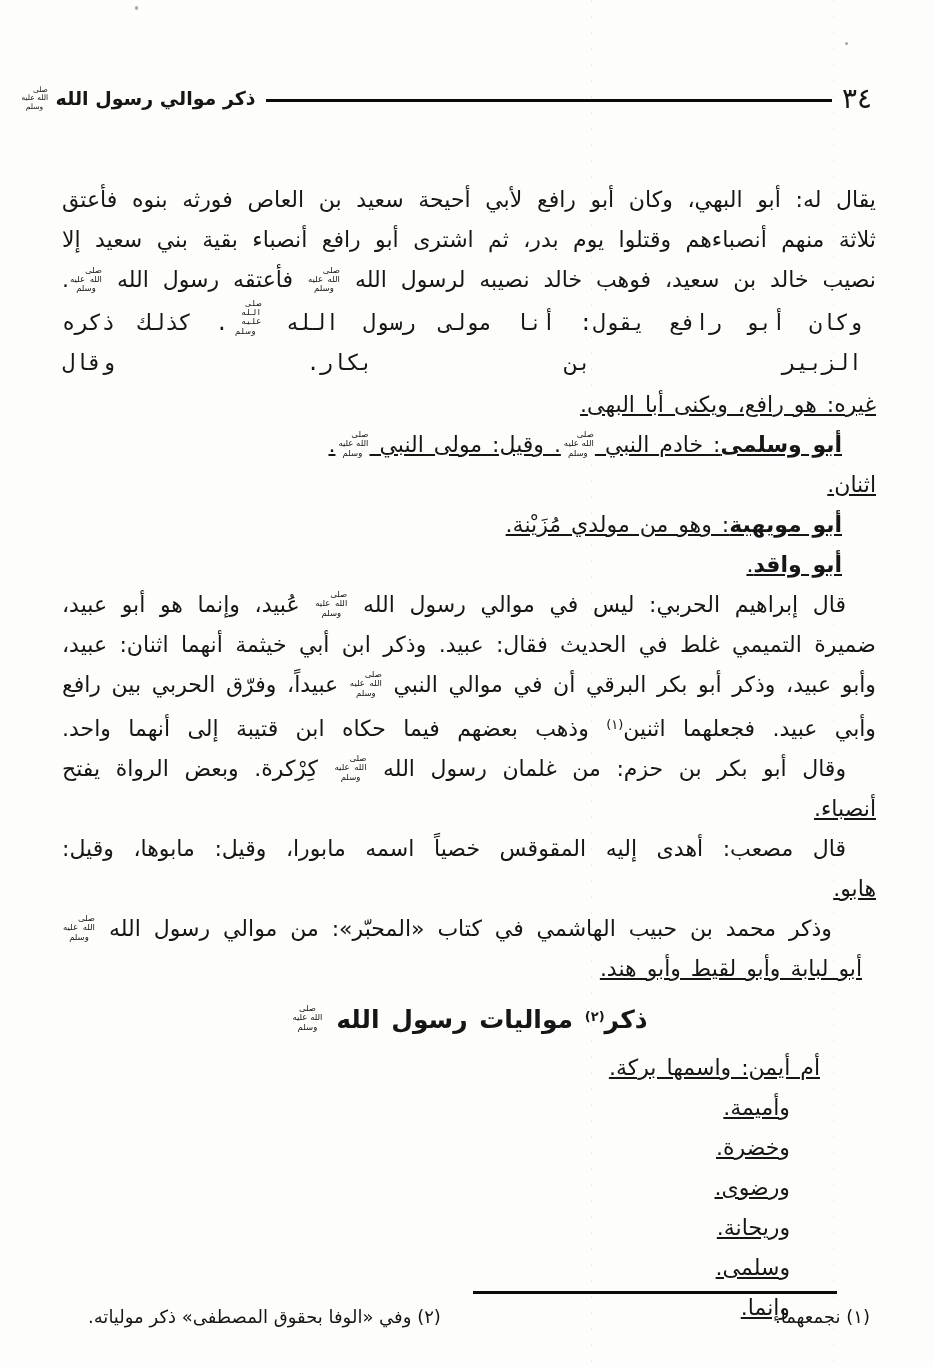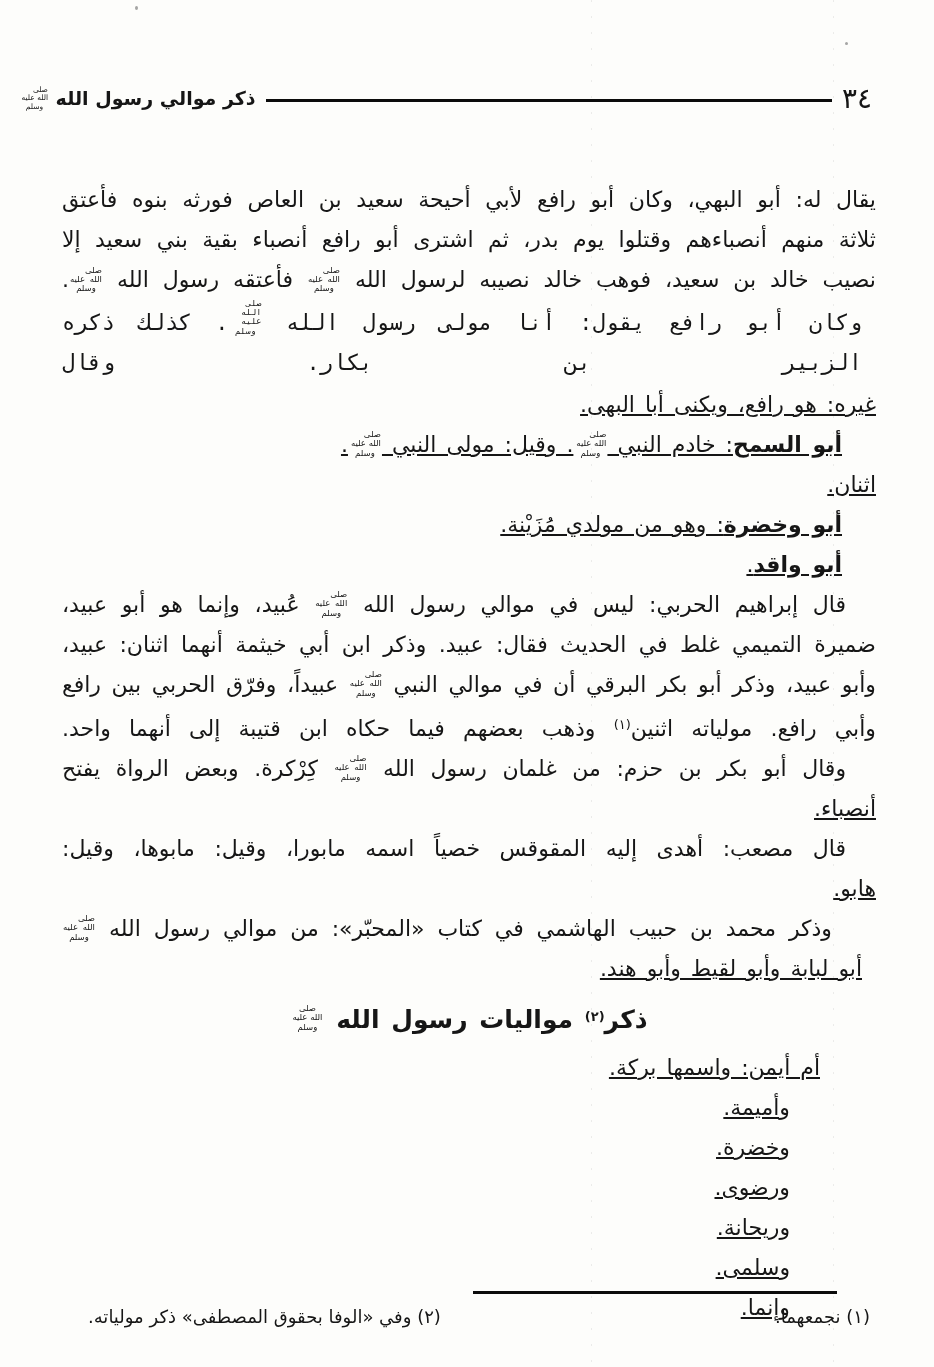--- a/index.html
+++ b/index.html
@@ -79,28 +79,28 @@
     <span class="header-rule"></span>
     <span class="running-title saw-scope">ذكر موالي رسول الله <span class="saw">صلى الله عليه وسلم</span></span>
   </div>
 
   <div class="body-text saw-scope">
       <div class="line justify"><span>يقال له: أبو البهي، وكان أبو رافع لأبي أحيحة سعيد بن العاص فورثه بنوه فأعتق</span></div>
       <div class="line justify"><span>ثلاثة منهم أنصباءهم وقتلوا يوم بدر، ثم اشترى أبو رافع أنصباء بقية بني سعيد إلا</span></div>
       <div class="line justify"><span>نصيب خالد بن سعيد، فوهب خالد نصيبه لرسول الله <span class="saw">صلى الله عليه وسلم</span> فأعتقه رسول الله <span class="saw">صلى الله عليه وسلم</span>.</span></div>
       <div class="line justify" style="padding-right: 14px; font-family: Liberation Mono, monospace;"><span>وكان أبو رافع يقول: أنا مولى رسول الله <span class="saw">صلى الله عليه وسلم</span>. كذلك ذكره الزبير بن بكار. وقال</span></div>
       <div class="line right"><span>غيره: هو رافع، ويكنى أبا البهى.</span></div>
-      <div class="line right" style="padding-right: 34px;"><span class="b">أبو السمح</span><span>: خادم النبي <span class="saw">صلى الله عليه وسلم</span>. وقيل: مولى النبي <span class="saw">صلى الله عليه وسلم</span>.</span></div>
+      <div class="line right" style="padding-right: 34px;"><span class="b">أبو وسلمى</span><span>: خادم النبي <span class="saw">صلى الله عليه وسلم</span>. وقيل: مولى النبي <span class="saw">صلى الله عليه وسلم</span>.</span></div>
       <div class="line right"><span>اثنان.</span></div>
-      <div class="line right" style="padding-right: 34px;"><span class="b">أبو وخضرة</span><span>: وهو من مولدي مُزَيْنة.</span></div>
+      <div class="line right" style="padding-right: 34px;"><span class="b">أبو مويهبة</span><span>: وهو من مولدي مُزَيْنة.</span></div>
       <div class="line right" style="padding-right: 34px;"><span class="b">أبو واقد</span><span>.</span></div>
       <div class="line justify" style="padding-right: 30px;"><span>قال إبراهيم الحربي: ليس في موالي رسول الله <span class="saw">صلى الله عليه وسلم</span> عُبيد، وإنما هو أبو عبيد،</span></div>
       <div class="line justify"><span>ضميرة التميمي غلط في الحديث فقال: عبيد. وذكر ابن أبي خيثمة أنهما اثنان: عبيد،</span></div>
       <div class="line justify"><span>وأبو عبيد، وذكر أبو بكر البرقي أن في موالي النبي <span class="saw">صلى الله عليه وسلم</span> عبيداً، وفرّق الحربي بين رافع</span></div>
-      <div class="line justify"><span>وأبي رافع. مولياته اثنين</span><sup class="fnmark">(١)</sup><span> وذهب بعضهم فيما حكاه ابن قتيبة إلى أنهما واحد.</span></div>
+      <div class="line justify"><span>وأبي عبيد. فجعلهما اثنين</span><sup class="fnmark">(١)</sup><span> وذهب بعضهم فيما حكاه ابن قتيبة إلى أنهما واحد.</span></div>
       <div class="line justify" style="padding-right: 30px;"><span>وقال أبو بكر بن حزم: من غلمان رسول الله <span class="saw">صلى الله عليه وسلم</span> كِرْكرة. وبعض الرواة يفتح</span></div>
       <div class="line right"><span>أنصباء.</span></div>
       <div class="line justify" style="padding-right: 30px;"><span>قال مصعب: أهدى إليه المقوقس خصياً اسمه مابورا، وقيل: مابوها، وقيل:</span></div>
       <div class="line right"><span>هابو.</span></div>
       <div class="line justify" style="padding-right: 44px;"><span>وذكر محمد بن حبيب الهاشمي في كتاب «المحبّر»: من موالي رسول الله <span class="saw">صلى الله عليه وسلم</span></span></div>
       <div class="line right" style="padding-right: 14px; text-align: right;"><span>أبو لبابة وأبو لقيط وأبو هند.</span></div>
       <div class="line center heading"><span class="b">ذكر</span><sup class="fnmark">(٢)</sup><span class="b"> مواليات رسول الله <span class="saw">صلى الله عليه وسلم</span></span></div>
       <div class="line right" style="padding-right: 56px;"><span>أم أيمن: واسمها بركة.</span></div>
       <div class="line right" style="padding-right: 86px;"><span>وأميمة.</span></div>
       <div class="line right" style="padding-right: 86px;"><span>وخضرة.</span></div>

